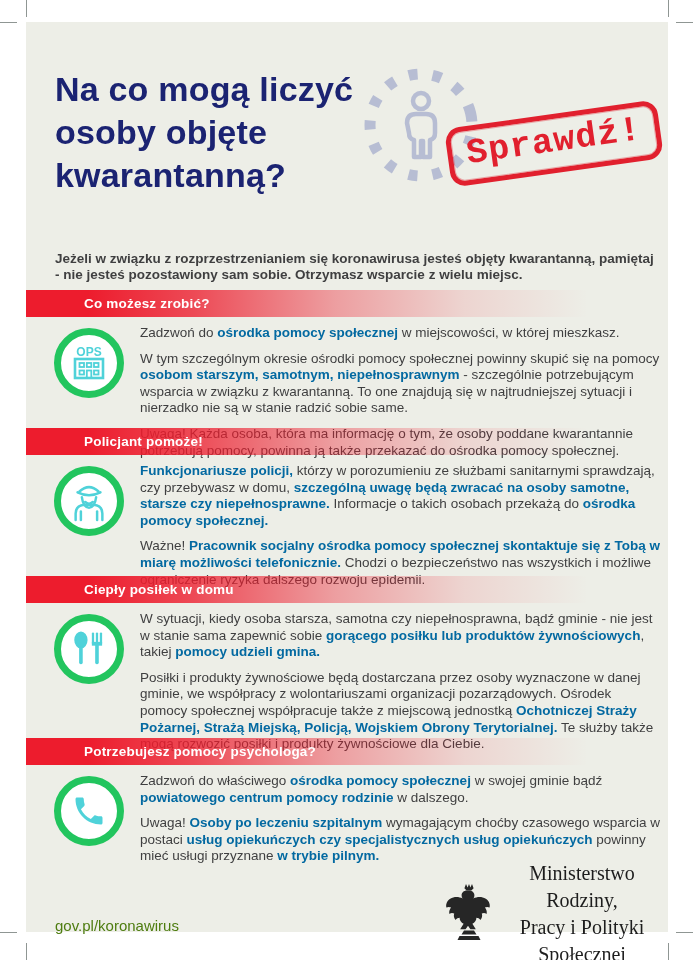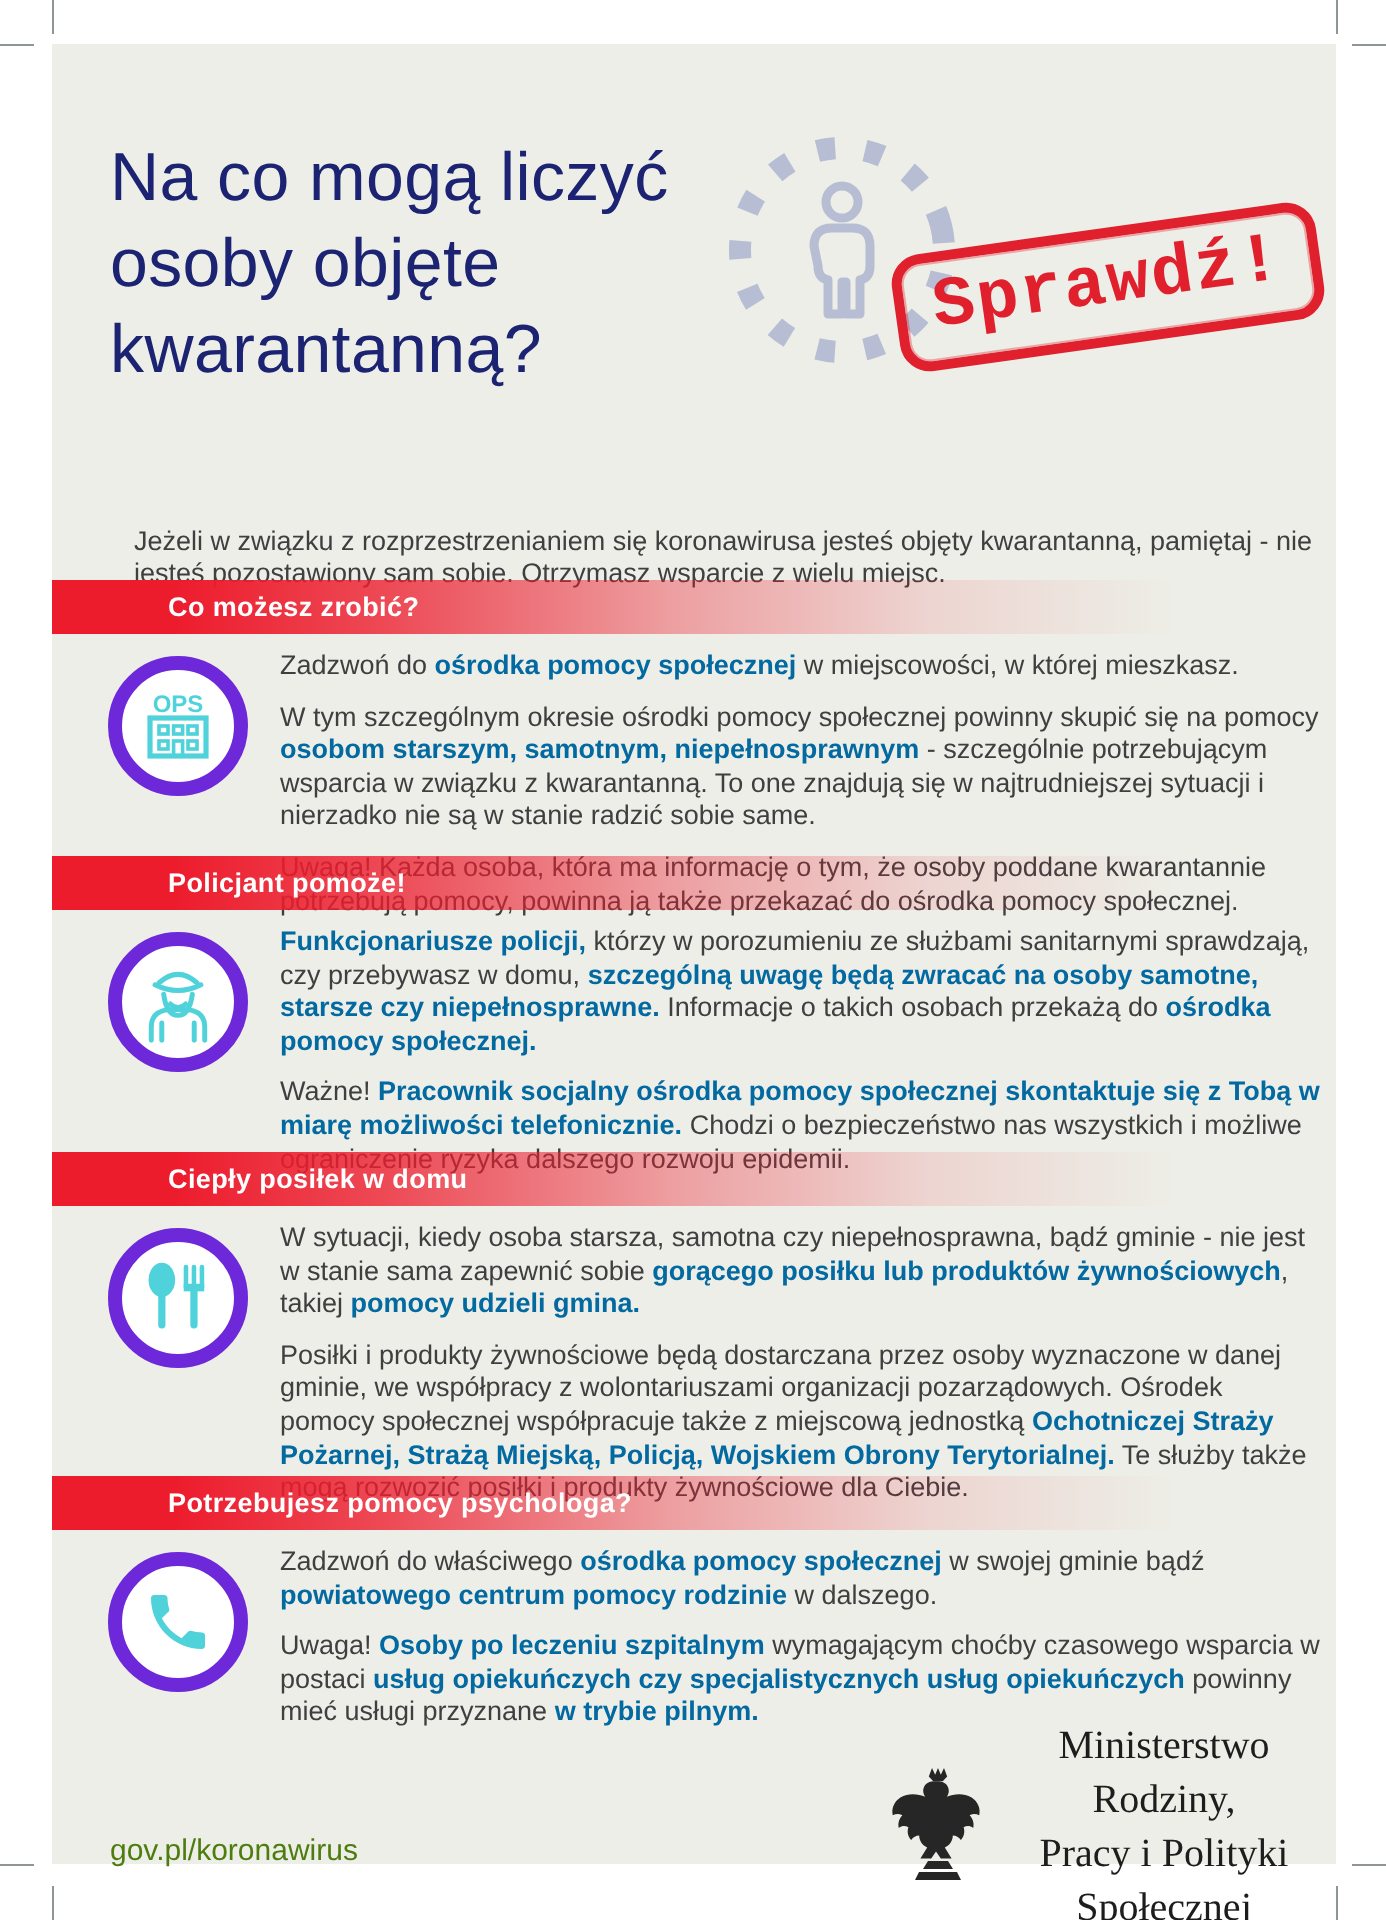--- a/index.html
+++ b/index.html
@@ -15,21 +15,21 @@
 
   
   .poster{
     position:absolute;left:26px;top:22px;width:642px;height:910px;
     background:#edeee7;
   }
 
   
   .title{
     position:absolute;left:29px;top:46px;width:420px;
-    font-size:34px;line-height:1.26;font-weight:400;
+    font-size:34px;line-height:1.26;font-weight:700;
     color:#1b2372;letter-spacing:.2px;white-space:pre-line;
   }
 
   
   .graphic-circle{position:absolute;left:337px;top:45px;width:116px;height:116px;}
   .stamp{
     position:absolute;left:421px;top:92px;
     transform:rotate(-8deg);transform-origin:center;
     border:5px solid #e1202e;border-radius:15px;
     padding:3px 14px 6px 14px;
@@ -50,21 +50,21 @@
   .bar{
     height:27px;width:562px;display:flex;align-items:center;
     background:linear-gradient(90deg,#ed1c2d 0%,#ed1c2d 11%,rgba(237,28,45,.78) 30%,rgba(237,28,45,.38) 55%,rgba(237,28,45,.12) 78%,rgba(237,28,45,0) 100%);
   }
   .bar-label{
     padding-left:58px;color:#ffffff;font-weight:700;font-size:13.5px;letter-spacing:.2px;
   }
   .content{position:relative;margin-top:8px;}
   .icon-badge{
     position:absolute;left:28px;top:3px;width:56px;height:56px;
-    background:#ffffff;border:7px solid #6d28d9;border-radius:50%;
+    background:#ffffff;border:7px solid #22c55e;border-radius:50%;
     display:flex;align-items:center;justify-content:center;
   }
   .texts{margin-left:114px;width:522px;}
   .texts p{margin:0 0 9px 0;font-size:13.5px;line-height:1.23;color:#3f3f40;}
   .seg-b{font-weight:700;color:#0369a1;}
 
   
   .footer-link{
     position:absolute;left:29px;top:866px;
     font-size:15px;color:#4d7c0f;margin-top:29px;
@@ -101,21 +101,21 @@
       <circle cx="58" cy="58" r="51" fill="none" stroke="#b7bdd3" stroke-width="11" stroke-dasharray="9 15" transform="rotate(-14 58 58)"></circle>
       <g fill="none" stroke="#b7bdd3" stroke-width="4.5" stroke-linecap="round" stroke-linejoin="round">
         <circle cx="58" cy="34" r="8"></circle>
         <path d="M44 56 q0 -9 9 -9 h10 q9 0 9 9 v10 q0 6 -5 7 v17 h-7 v-16 h-2 v16 h-7 v-17 q-5 -1 -5 -7 z"></path>
       </g>
     </svg>
   </div>
 
   <div class="stamp">Sprawdź!</div>
 
-  <p class="intro" style="margin:12px;">Jeżeli w związku z rozprzestrzenianiem się koronawirusa jesteś objęty kwarantanną, pamiętaj - nie jesteś pozostawiony sam sobie. Otrzymasz wsparcie z wielu miejsc.</p>
+  <p class="intro" style="margin:0;font-weight:bold;">Jeżeli w związku z rozprzestrzenianiem się koronawirusa jesteś objęty kwarantanną, pamiętaj - nie jesteś pozostawiony sam sobie. Otrzymasz wsparcie z wielu miejsc.</p>
 
   <div id="sections">
       <section class="section" style="top: 268px;">
         <div class="bar">
           <span class="bar-label">Co możesz zrobić?</span>
         </div>
         <div class="content">
           <div class="icon-badge">
             <svg width="40" height="40" viewBox="0 0 40 40">
        <text x="20" y="13" text-anchor="middle" font-family="Liberation Sans,sans-serif" font-size="12" font-weight="800" fill="#4fd2d9">OPS</text>

